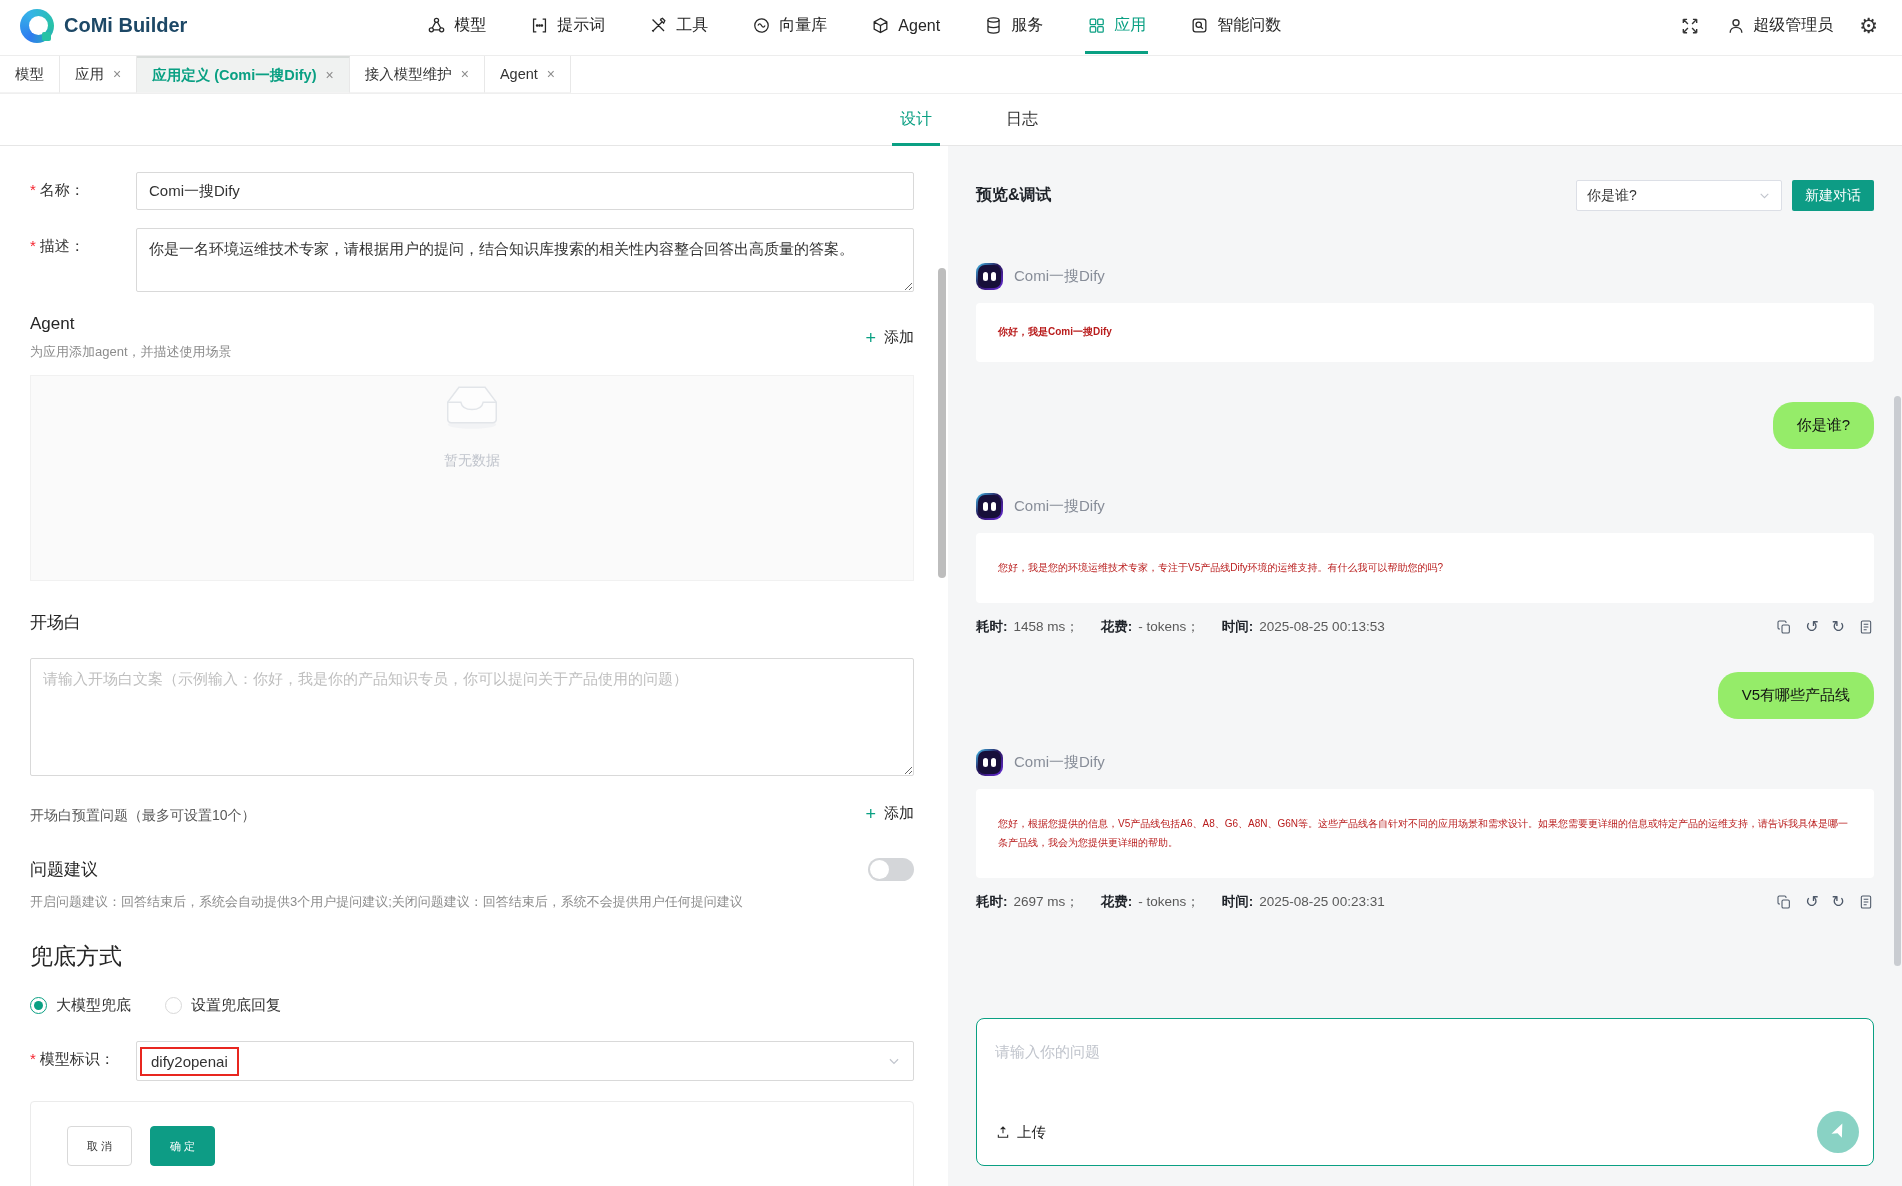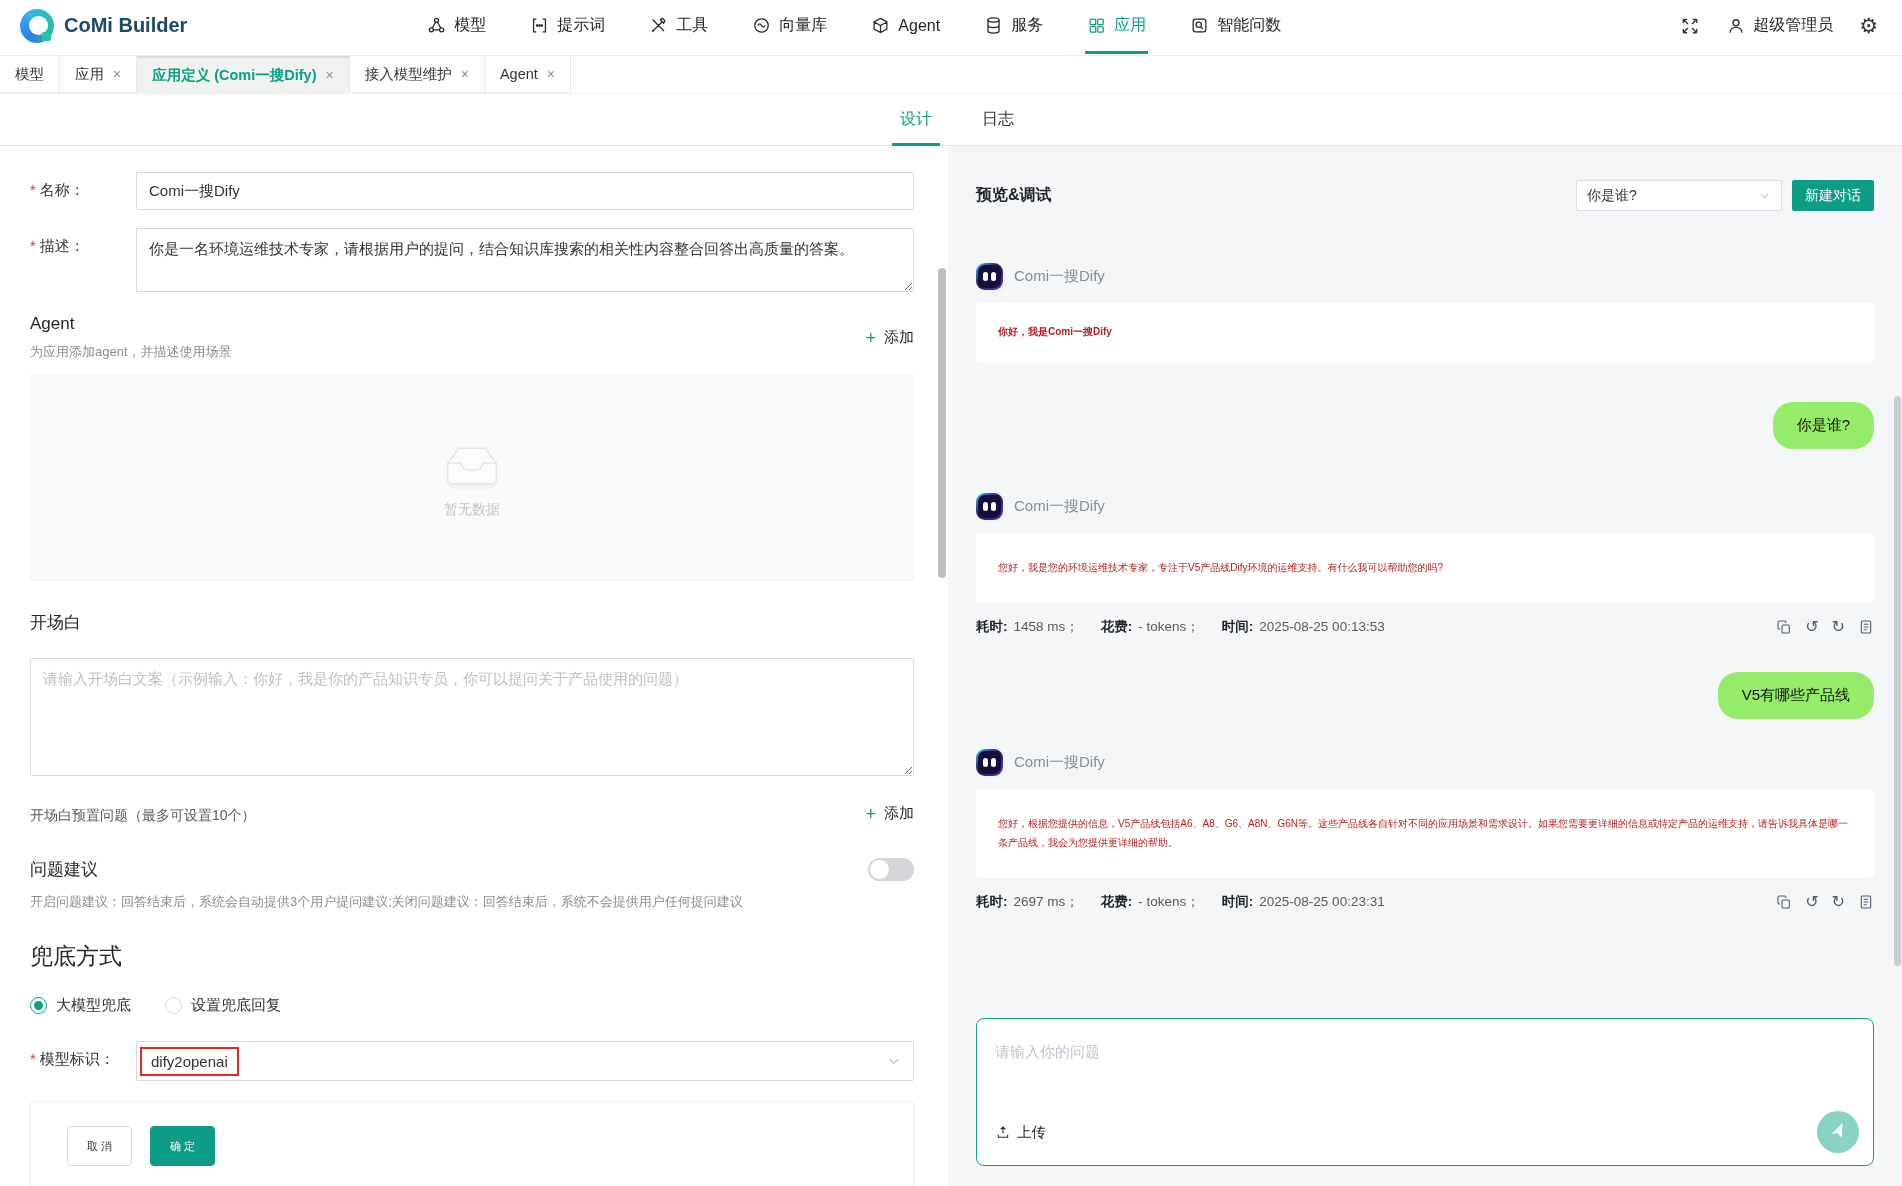--- a/index.html
+++ b/index.html
@@ -34,21 +34,21 @@
   
   .tabbar { height:38px; display:flex; background:#fff; border-bottom:1px solid #efefef; }
   .tab { display:flex; align-items:center; gap:9px; padding:0 15px; font-size:14.5px; color:#333;
     border-right:1px solid #e8e8e8; border-bottom:1px solid #f3f3f3; cursor:pointer; background:#fff; }
   .tab:first-child { border-left:none; }
   .tab.active { background:#f0f2f1; color:#0aa083; font-weight:bold; border-top:2px solid #d8dcda; }
   .tab-close { font-size:14px; color:#8c8c8c; font-weight:normal; cursor:pointer; }
 
   
   .subtabs { height:52px; background:#fff; border-bottom:1px solid #e6e6e6;
-    display:flex; align-items:stretch; padding-left:898px; gap:46px; }
+    display:flex; align-items:stretch; padding-left:898px; gap:70px; }
   .subtab { display:flex; align-items:center; font-size:16px; color:#333; cursor:pointer;
     padding:0 2px; position:relative; }
   .subtab.active { color:#0aa083; }
   .subtab.active::after { content:""; position:absolute; left:-6px; right:-6px; bottom:-1px;
     height:3px; background:#0aa083; }
 
   
   .content { display:flex; height:1040px; }
   .left-panel { width:948px; background:#fff; position:relative; padding:26px 34px 0 30px; overflow:hidden; }
   .right-panel { flex:1; background:#f5f6f7; position:relative; padding:0 28px; overflow:hidden; }
@@ -65,21 +65,21 @@
   textarea::placeholder { color:#bfbfbf; }
 
   .section-head { position:relative; margin-top:22px; }
   .section-title { font-size:17px; color:#262626; }
   .section-sub { font-size:13px; color:#8c8c8c; margin-top:9px; }
   .add-btn { position:absolute; right:0; top:14px; display:flex; align-items:center; gap:8px;
     font-size:15px; color:#262626; cursor:pointer; }
   .add-plus { color:#0aa083; font-size:18px; line-height:1; }
 
   .empty-box { margin-top:14px; height:206px; border:1px solid #f1f1f1; background:#fafafa;
-    display:flex; flex-direction:column; align-items:center; justify-content:center; gap:8px; }
+    display:flex; flex-direction:column; align-items:center; gap:20px; }
   .empty-box svg { width:76px; height:56px; }
   .empty-text { font-size:14px; color:#c0c4cc; }
 
   .opening-title { margin-top:30px; font-size:17px; color:#262626; }
   textarea.opening { width:100%; height:118px; margin-top:24px; }
 
   .preset-row { position:relative; margin-top:26px; height:22px; }
   .preset-label { font-size:14px; color:#595959; }
   .preset-row .add-btn { top:-2px; }
 

